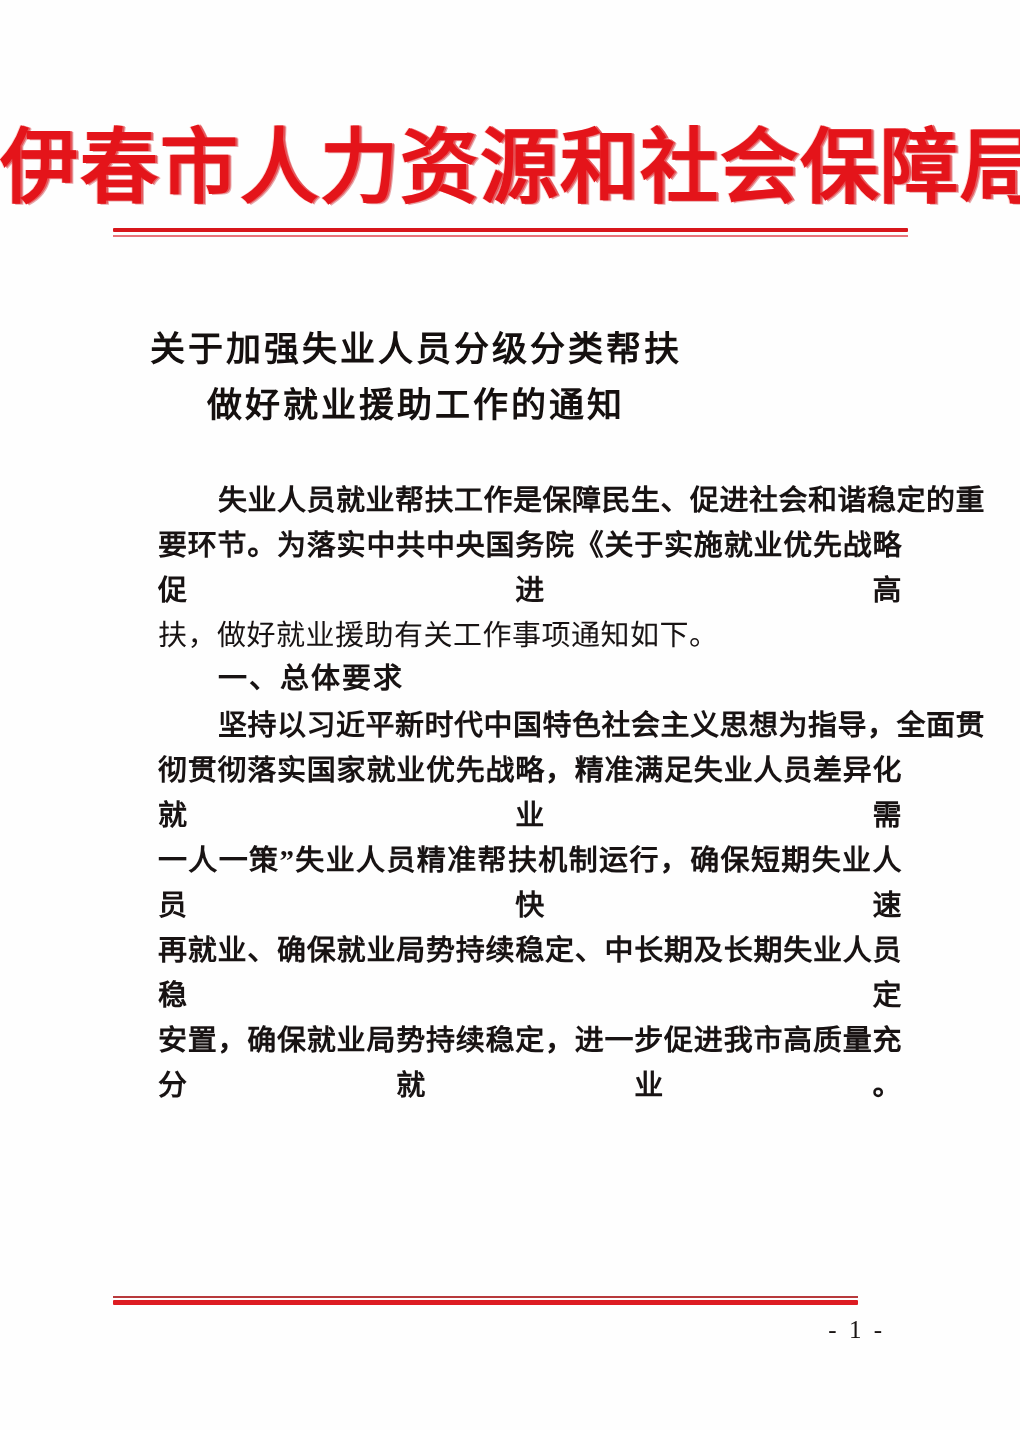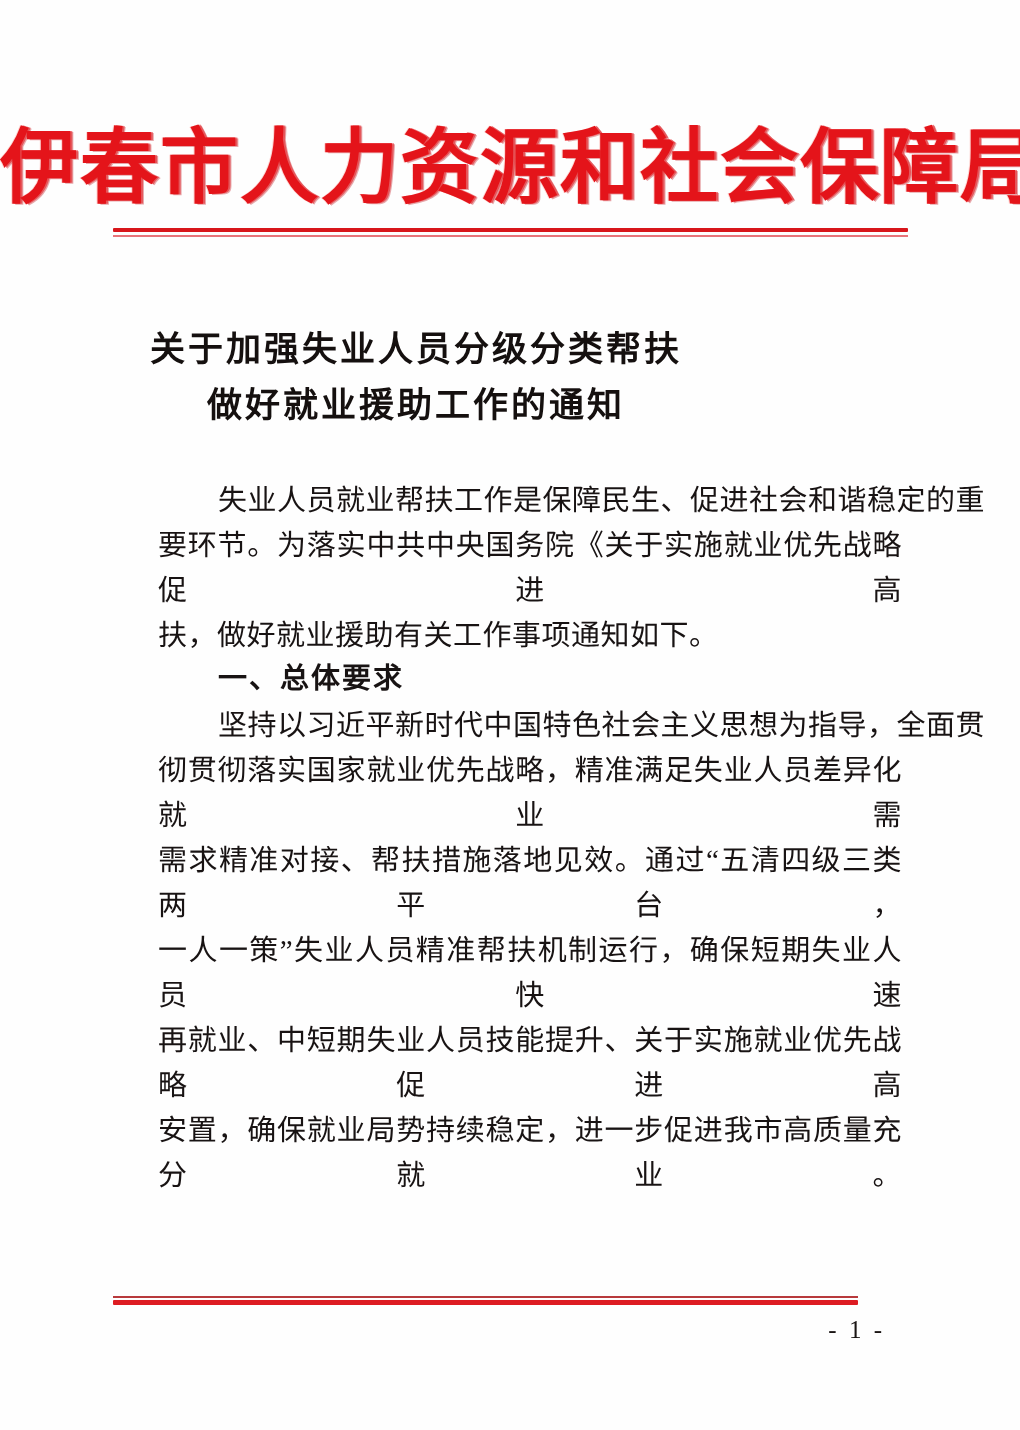--- a/index.html
+++ b/index.html
@@ -96,32 +96,33 @@
     width: 744px;
   }
   .ln {
     font-family: "Liberation Serif", "DejaVu Serif", serif;
     font-size: 29px;
     line-height: 45px;
     letter-spacing: 0.5px;
     color: #181313;
     white-space: nowrap;
   }
-  .ln.indent-2 { padding-left: 60px; }
+  .ln.indent-2 { padding-left: 60px; font-weight: bold; }
   .ln.heading {
     font-family: Liberation Mono, monospace;
     font-weight: 700;
     font-size: 29px;
     letter-spacing: 2px;
     padding-left: 60px;
   }
   .ln.justify {
     white-space: normal;
     text-align: justify;
     text-align-last: justify;
+    font-weight: bold;
   }
 
   
   .footer-rule {
     position: absolute;
     left: 113px;
     top: 1296px;
     width: 745px;
     height: 9px;
   }
@@ -175,23 +176,22 @@
 
 
     <div class="ln indent-2">失业人员就业帮扶工作是保障民生、促进社会和谐稳定的重</div>
     <div class="ln justify">要环节。为落实中共中央国务院《关于实施就业优先战略促进高</div>
     <div class="ln">扶，做好就业援助有关工作事项通知如下。</div>
 
     <div class="ln heading">一、总体要求</div>
 
     <div class="ln indent-2">坚持以习近平新时代中国特色社会主义思想为指导，全面贯</div>
     <div class="ln justify">彻贯彻落实国家就业优先战略，精准满足失业人员差异化就业需</div>
-    <div class="ln justify">需求精准对接、帮扶措施落地见效。通过“五清四级三类两平台，</div>
     <div class="ln justify">一人一策”失业人员精准帮扶机制运行，确保短期失业人员快速</div>
-    <div class="ln justify">再就业、中短期失业人员技能提升、关于实施就业优先战略促进高</div>
+    <div class="ln justify">再就业、确保就业局势持续稳定、中长期及长期失业人员稳定</div>
     <div class="ln justify">安置，确保就业局势持续稳定，进一步促进我市高质量充分就业。</div>
 
   </div>
 
   <div class="footer-rule">
     <div class="bar-thin"></div>
     <div class="bar-thick"></div>
   </div>
 
   <div class="page-number">- 1 -</div>

